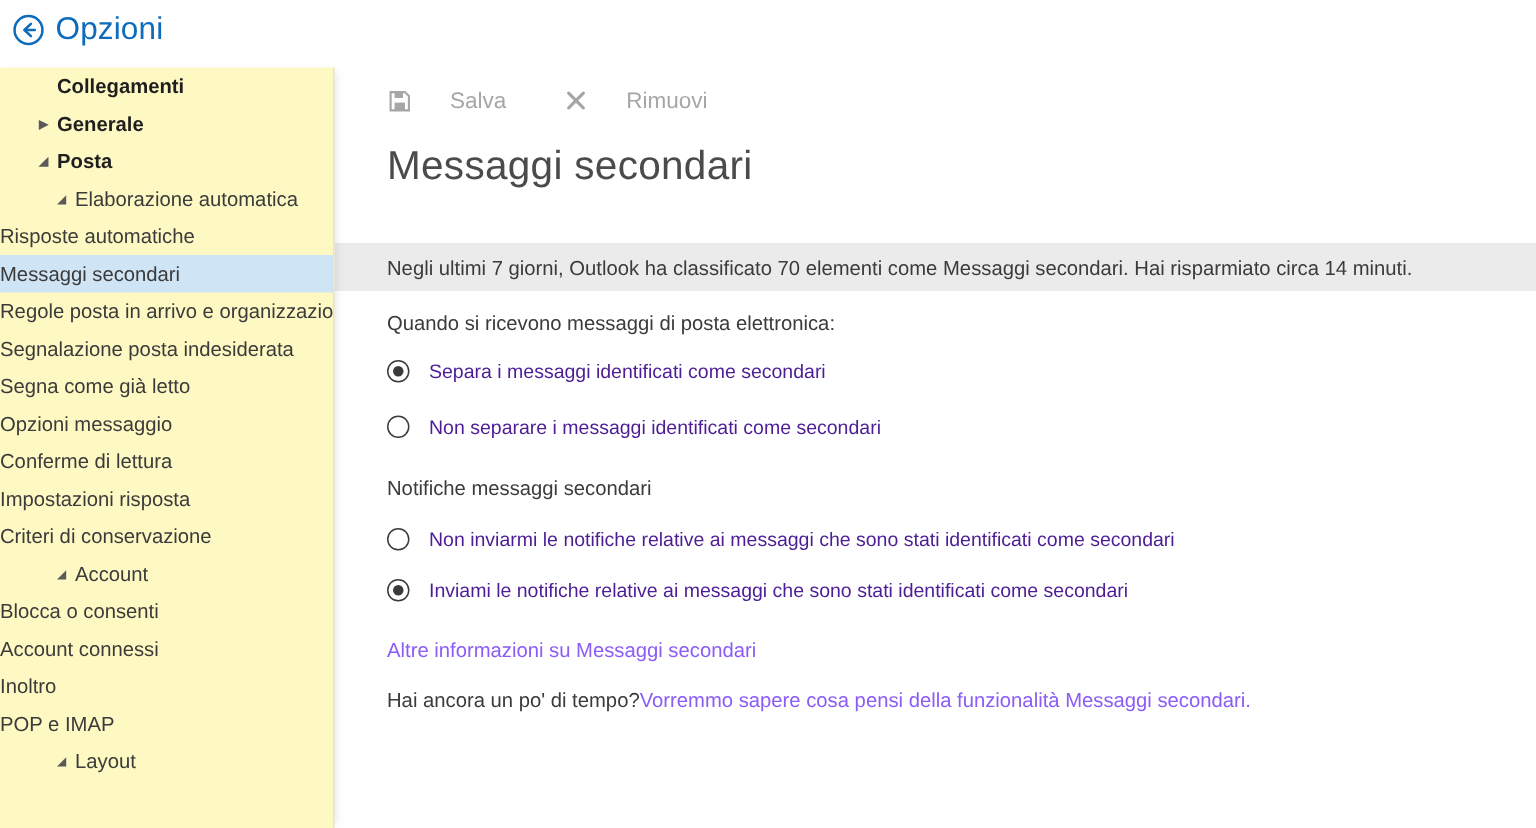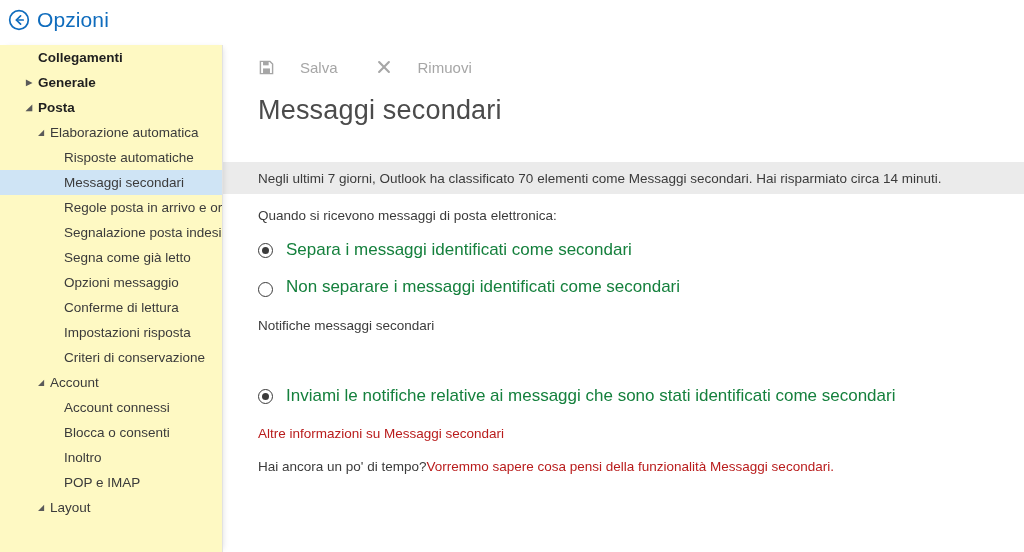--- a/index.html
+++ b/index.html
@@ -74,21 +74,21 @@
     position: absolute;
     font-size: 8px;
     color: #5a5a5a;
     line-height: 1;
     display: block;
   }
   .nav-item.lvl0 { padding-left: 38px; font-weight: bold; color: #1f1f1f; }
   .nav-item.lvl0 .tri { left: 26px; }
   .nav-item.lvl1 { padding-left: 50px; }
   .nav-item.lvl1 .tri { left: 38px; }
-  .nav-item.lvl2 { padding-left: 64px; }
+  .nav-item.lvl2 { }
   .nav-item.selected { background: #cfe4f5; }
   .tri.right { transform: rotate(0deg); }
   .tri.down  { transform: none; }
 
   
   .content {
     position: absolute;
     left: 223px;
     top: 45px;
     width: 801px;
@@ -151,22 +151,22 @@
     left: 35px;
     font-size: 13.5px;
     color: #3b3b3b;
   }
   .radio-row {
     position: absolute;
     left: 35px;
     display: flex;
     align-items: center;
     gap: 13px;
-    font-size: 17px;
-    color: #15803d;
+    font-size: 13px;
+    color: #4c1d95;
     cursor: pointer;
   }
   .radio {
     width: 15px;
     height: 15px;
     border: 1.6px solid #3b3b3b;
     border-radius: 50%;
     box-sizing: border-box;
     flex: 0 0 auto;
     position: relative;
@@ -179,21 +179,21 @@
     top: 50%;
     width: 7px;
     height: 7px;
     margin-left: -3.5px;
     margin-top: -3.5px;
     border-radius: 50%;
     background: #3b3b3b;
   }
 
   .link {
-    color: #b91c1c;
+    color: #8b5cf6;
     text-decoration: none;
     cursor: pointer;
   }
 
   .more-link {
     position: absolute;
     left: 35px;
     top: 381px;
     font-size: 13.5px;
   }
@@ -264,24 +264,24 @@
         <span>Impostazioni risposta</span>
       </div>
       <div class="nav-item lvl2">
         <span>Criteri di conservazione</span>
       </div>
       <div class="nav-item lvl1">
         <span class="tri down">◢</span>
         <span>Account</span>
       </div>
       <div class="nav-item lvl2">
+        <span>Blocca o consenti</span>
+      </div>
+      <div class="nav-item lvl2">
         <span>Account connessi</span>
-      </div>
-      <div class="nav-item lvl2">
-        <span>Blocca o consenti</span>
       </div>
       <div class="nav-item lvl2">
         <span>Inoltro</span>
       </div>
       <div class="nav-item lvl2">
         <span>POP e IMAP</span>
       </div>
       <div class="nav-item lvl1">
         <span class="tri down">◢</span>
         <span>Layout</span>
@@ -322,20 +322,24 @@
   <div class="radio-row" style="top:195px;">
     <span class="radio checked"></span>
     <span>Separa i messaggi identificati come secondari</span>
   </div>
   <div class="radio-row" style="top:232px;align-items:flex-end;">
     <span class="radio"></span>
     <span>Non separare i messaggi identificati come secondari</span>
   </div>
 
   <div class="section-label" style="top:273px;">Notifiche messaggi secondari</div>
+  <div class="radio-row" style="top:307px;">
+    <span class="radio"></span>
+    <span>Non inviarmi le notifiche relative ai messaggi che sono stati identificati come secondari</span>
+  </div>
   <div class="radio-row" style="top:341px;justify-content:space-between;">
     <span class="radio checked"></span>
     <span>Inviami le notifiche relative ai messaggi che sono stati identificati come secondari</span>
   </div>
 
   <div class="more-link">
     <a class="link">Altre informazioni su Messaggi secondari</a>
   </div>
 
   <div class="feedback-line">

